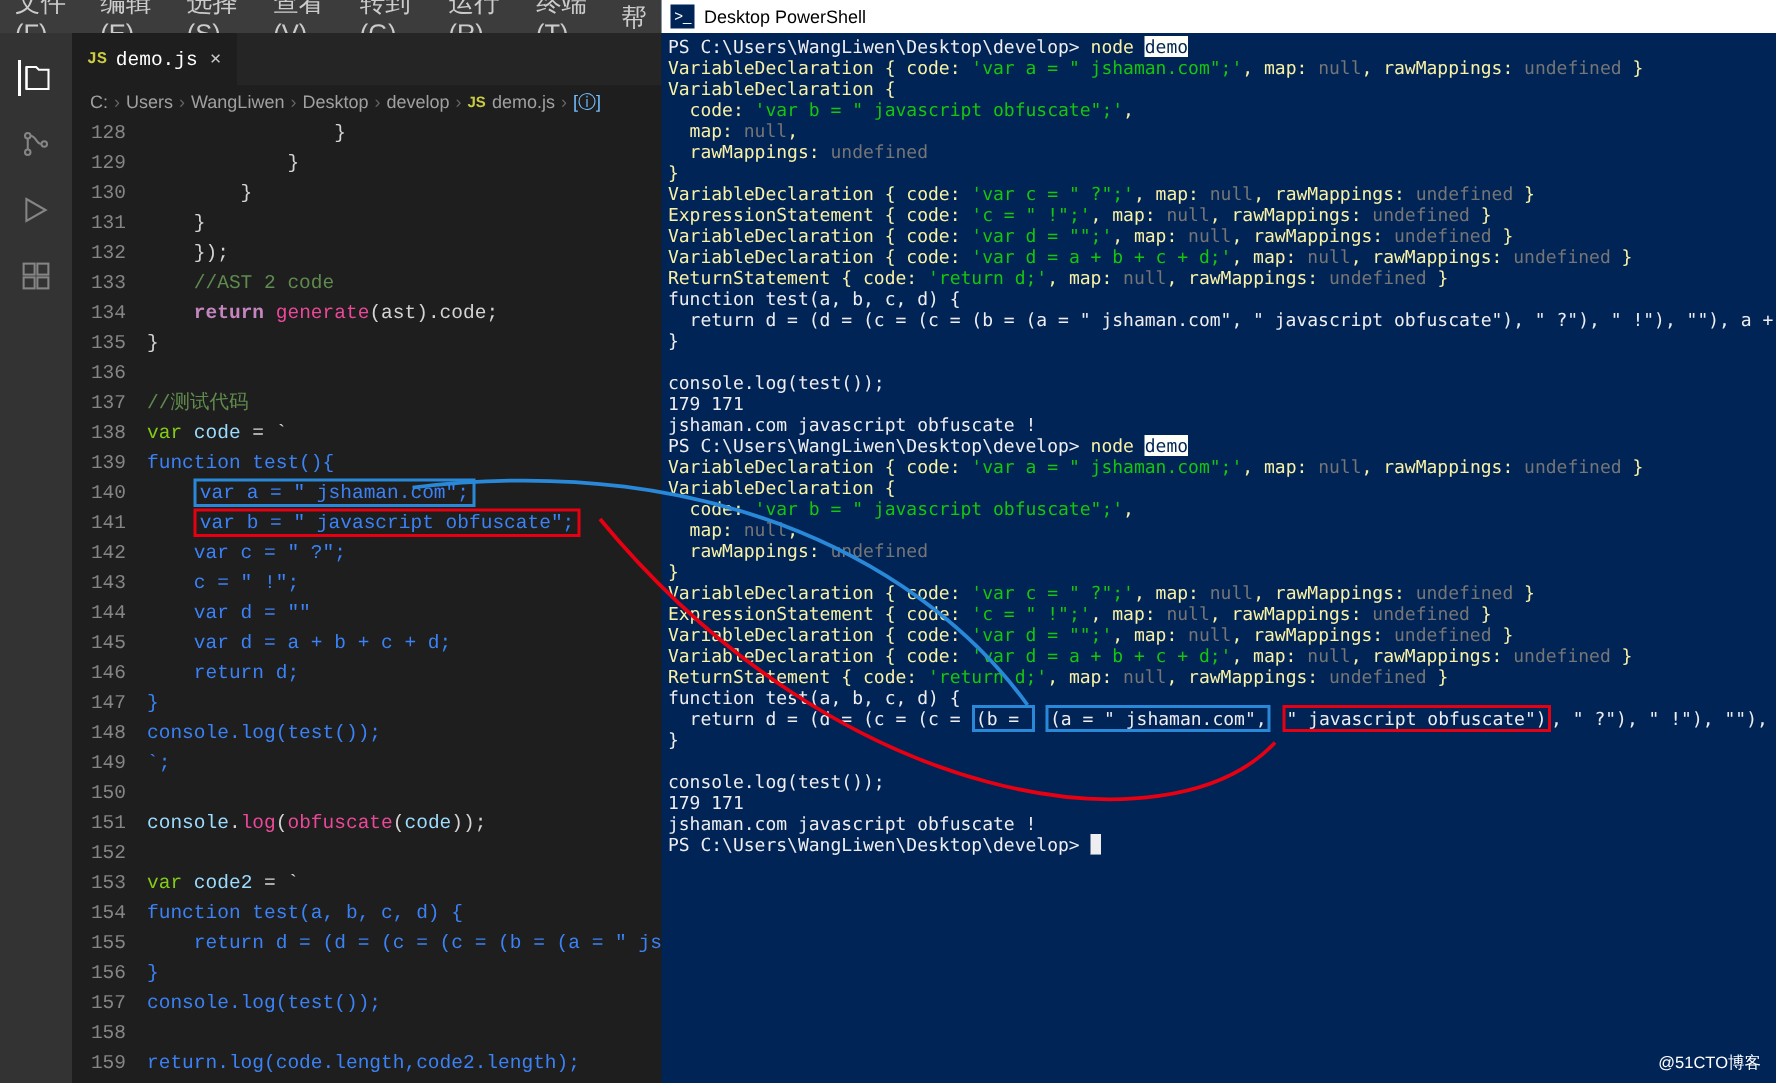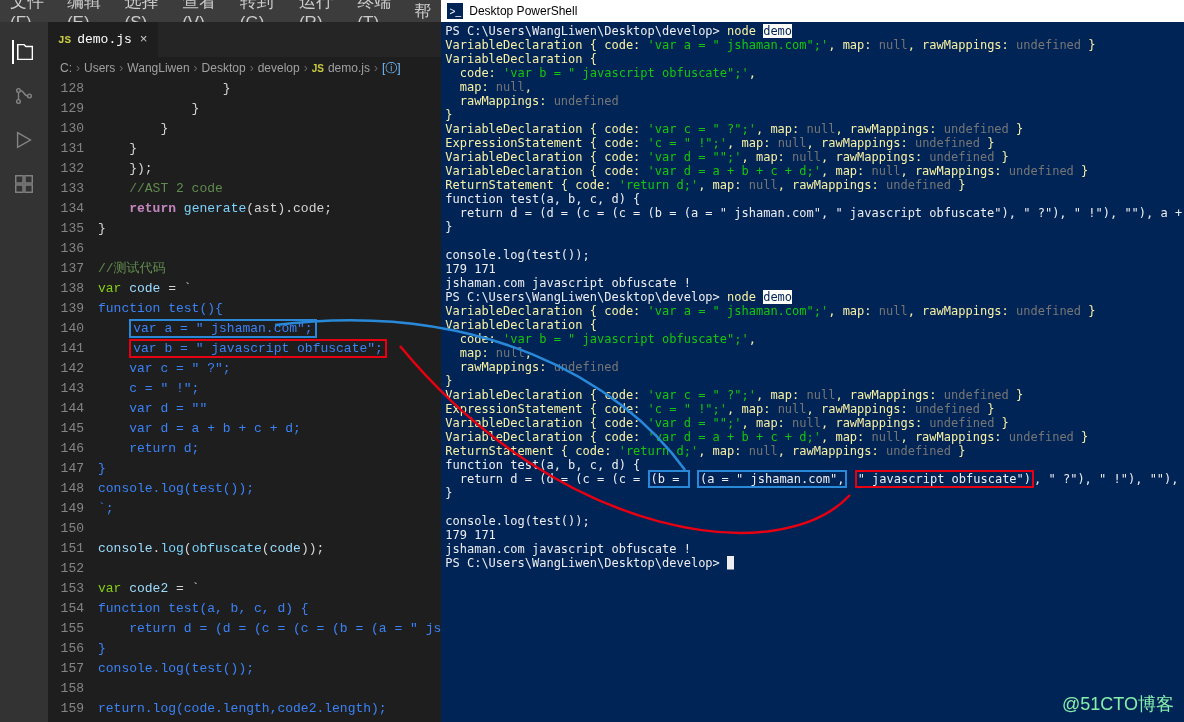--- a/index.html
+++ b/index.html
@@ -29,40 +29,40 @@
 .breadcrumbs { height: 22px; background: #1e1e1e; color: #a0a0a0; display: flex; align-items: center; padding: 0 12px; font-size: 12px; font-family: -apple-system, sans-serif; }
 .breadcrumbs .sep { margin: 0 4px; color: #666; }
 .breadcrumbs .js-icon { color: #cbcb41; margin-right: 4px; font-weight: bold; font-size: 10px; }
 .breadcrumbs .sym { color: #75beff; margin-right: 4px; }
 .code-area { flex: 1; display: flex; font-size: 13px; line-height: 20px; }
 .gutter { width: 50px; text-align: right; color: #858585; padding-right: 14px; user-select: none; }
 .code { flex: 1; white-space: pre; }
 .code .c { color: #608b4e; }
 .code .k { color: #84cc16; }
 .code .k2 { color: #c586c0; font-weight: bold; }
-.code .f { color: #7dd3fc; }
+.code .f { color: #ec4899; }
 .code .s { color: #3b82f6; }
 .code .v { color: #9cdcfe; }
 .code .p { color: #d4d4d4; }
 .highlight-blue { border: 2px solid #2989d8; padding: 0 2px; }
 .highlight-red { border: 2px solid #e60012; padding: 0 2px; }
 
 .powershell { flex: 1; height: 100%; display: flex; flex-direction: column; background: #012456; color: #eeedf0; font-family: Consolas, monospace; font-size: 12px; }
 .ps-title { height: 22px; background: #fff; color: #000; display: flex; align-items: center; padding: 0 6px; font-family: -apple-system, sans-serif; font-size: 12px; }
 .ps-title .ps-icon { width: 16px; height: 16px; background: #012456; color: #fff; display: inline-flex; align-items: center; justify-content: center; margin-right: 6px; font-size: 10px; }
 .ps-body { flex: 1; padding: 2px 4px; line-height: 14px; white-space: pre; overflow: hidden; }
 .ps-body .y { color: #f9f1a5; }
 .ps-body .g { color: #16c60c; }
 .ps-body .gr { color: #767676; }
 .ps-body .hlcmd { background: #fefef8; color: #012456; text-align: right; }
 .ps-body .box-blue { border: 2px solid #2989d8; padding: 0 1px; }
 .ps-body .box-red { border: 2px solid #e60012; padding: 0 1px; }
 
 .annotation-svg { position: absolute; top: 0; left: 0; width: 1184px; height: 722px; pointer-events: none; }
-.watermark { position: absolute; bottom: 6px; right: 10px; color: #86efac; font-size: 18px; font-family: sans-serif; }
+.watermark { position: absolute; bottom: 6px; right: 10px; color: #ffffff; font-size: 11px; font-family: sans-serif; }
 .cursor { background: #eeedf0; color: #012456; }
 </style>
 </head>
 <body>
 
 <div class="container">
   <div class="vscode">
     <div class="menubar">
       <span>文件(F)</span>
       <span>编辑(E)</span>

